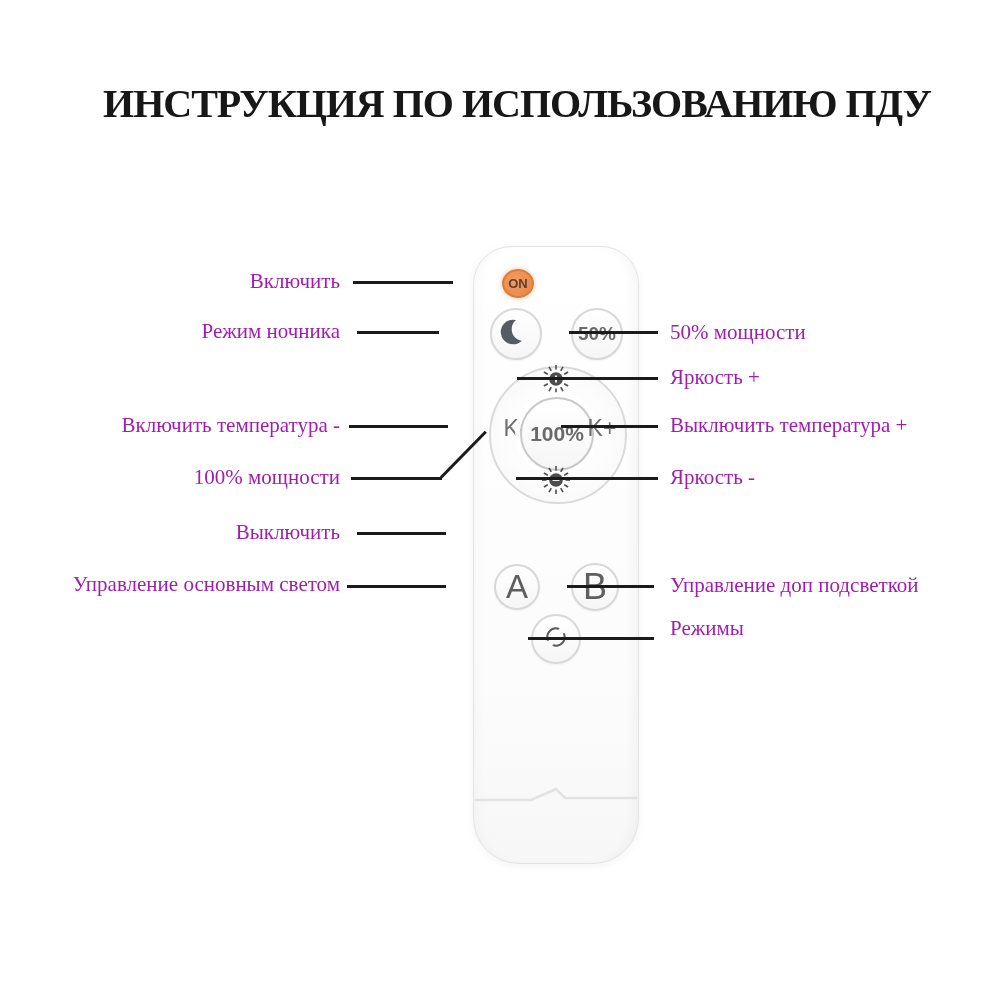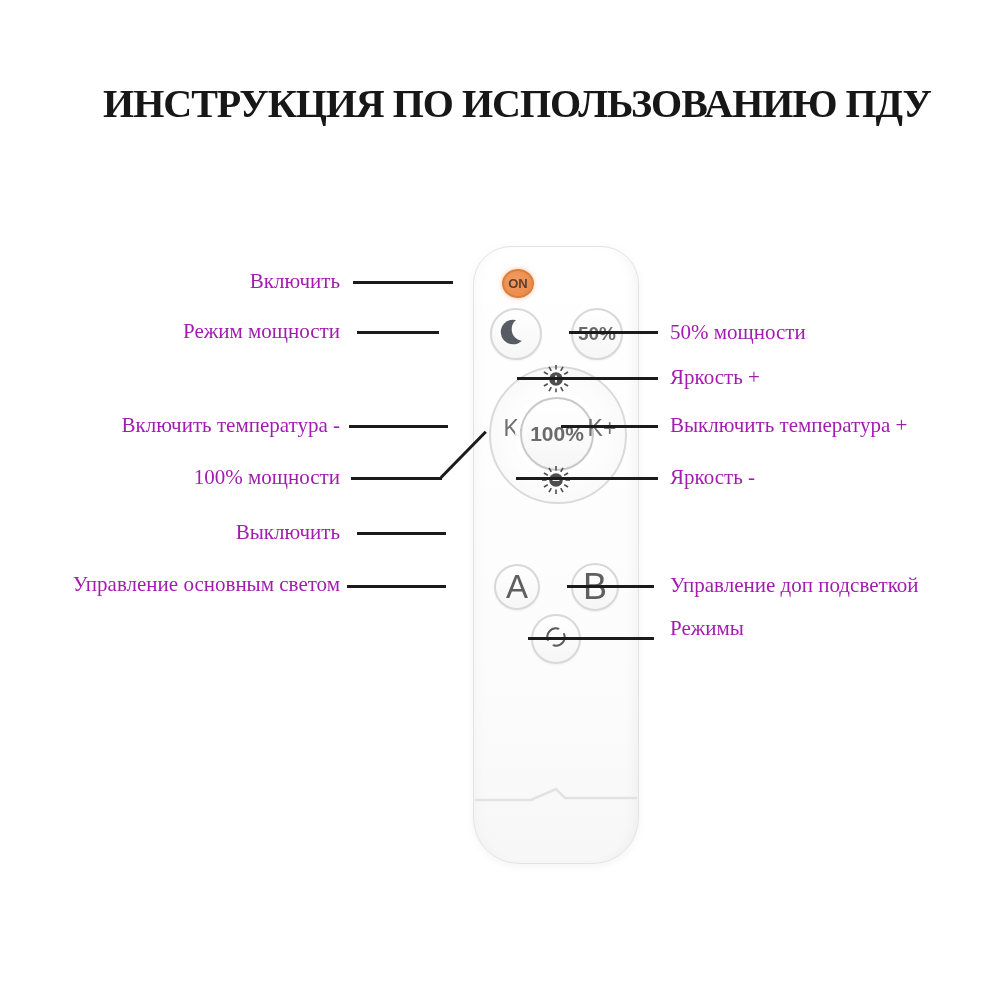--- a/index.html
+++ b/index.html
@@ -167,21 +167,21 @@
   <div class="line" style="left:357px;top:532px;width:89px;"></div>
   <div class="line" style="left:347px;top:585px;width:99px;"></div>
   <div class="line" style="left:569px;top:331px;width:89px;"></div>
   <div class="line" style="left:517px;top:377px;width:141px;"></div>
   <div class="line" style="left:561px;top:425px;width:97px;"></div>
   <div class="line" style="left:516px;top:477px;width:142px;"></div>
   <div class="line" style="left:567px;top:585px;width:87px;"></div>
   <div class="line" style="left:528px;top:637px;width:126px;"></div>
 
   <div class="lbl lbl-left" style="top:269px;">Включить</div>
-  <div class="lbl lbl-left" style="top:319px;">Режим мощности</div>
+  <div class="lbl lbl-left" style="top:319px;">Режим ночника</div>
   <div class="lbl lbl-left" style="top:413px;">Включить температура -</div>
   <div class="lbl lbl-left" style="top:465px;">100% мощности</div>
   <div class="lbl lbl-left" style="top:520px;margin-left:34px;">Выключить</div>
   <div class="lbl lbl-left" style="top:572px;">Управление основным светом</div>
 
   <div class="lbl lbl-right" style="top:320px;">50% мощности</div>
   <div class="lbl lbl-right" style="top:365px;">Яркость +</div>
   <div class="lbl lbl-right" style="top:413px;">Выключить температура +</div>
   <div class="lbl lbl-right" style="top:465px;">Яркость -</div>
   <div class="lbl lbl-right" style="top:573px;">Управление доп подсветкой</div>

